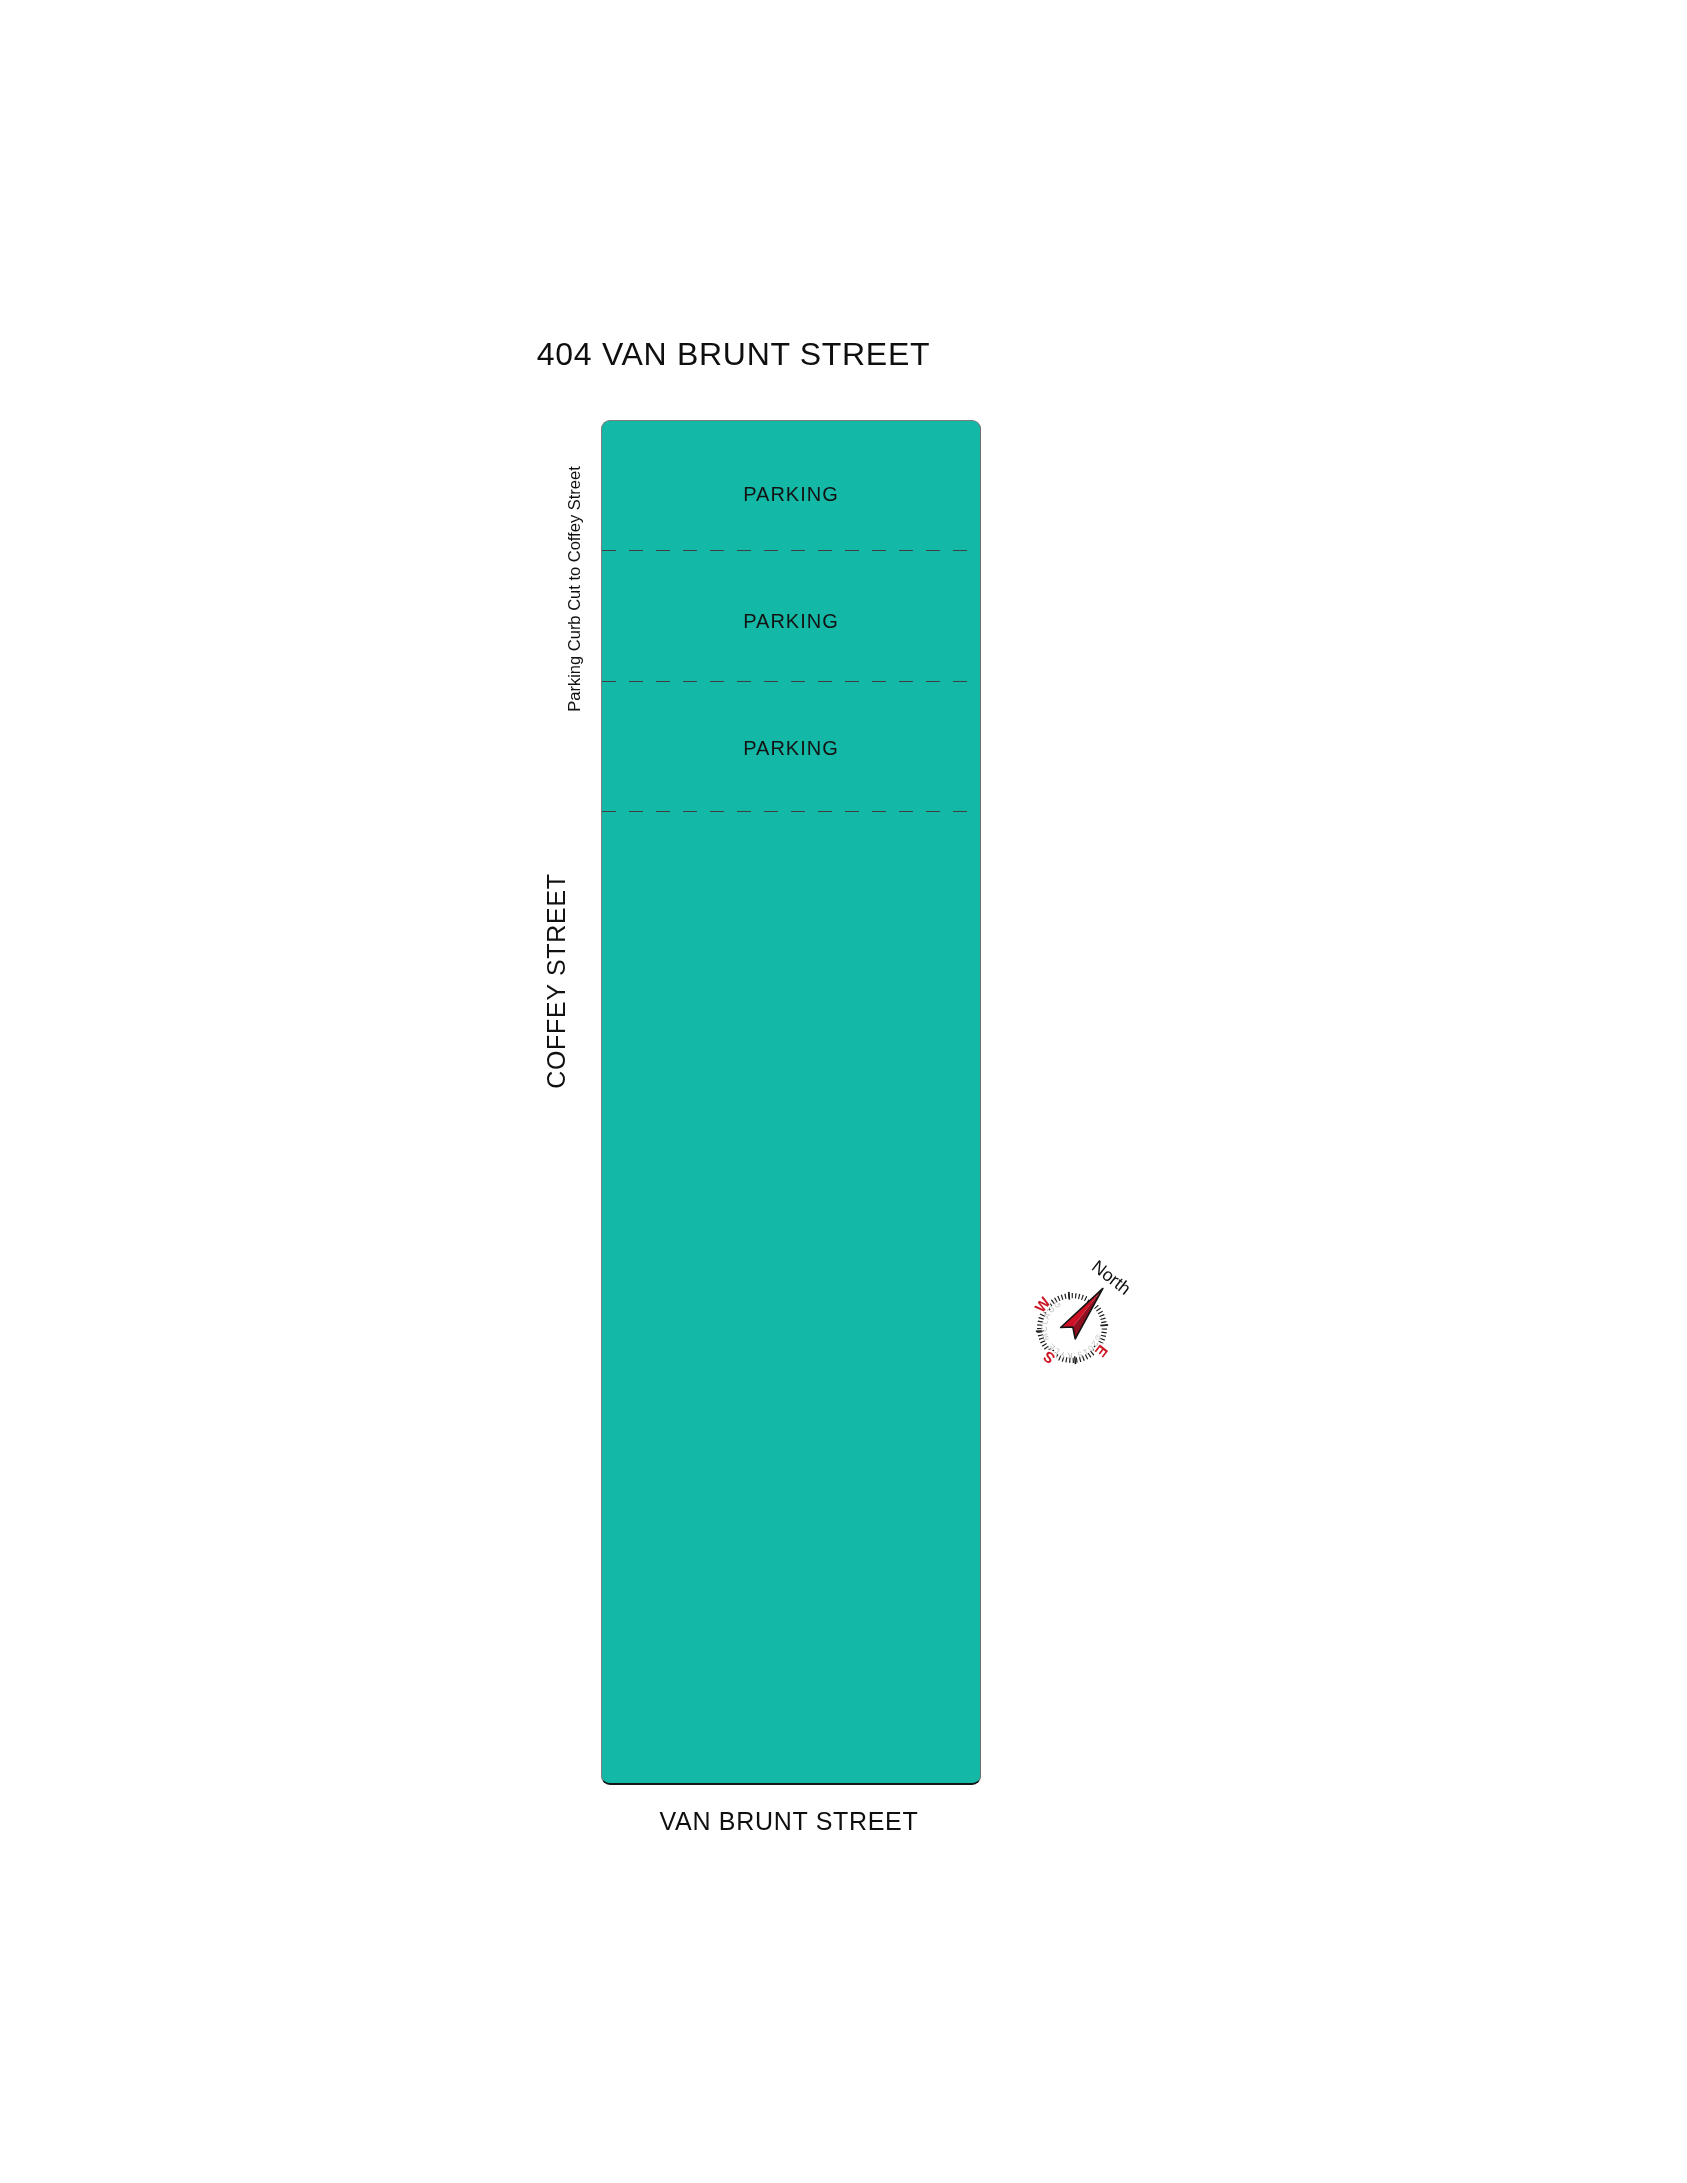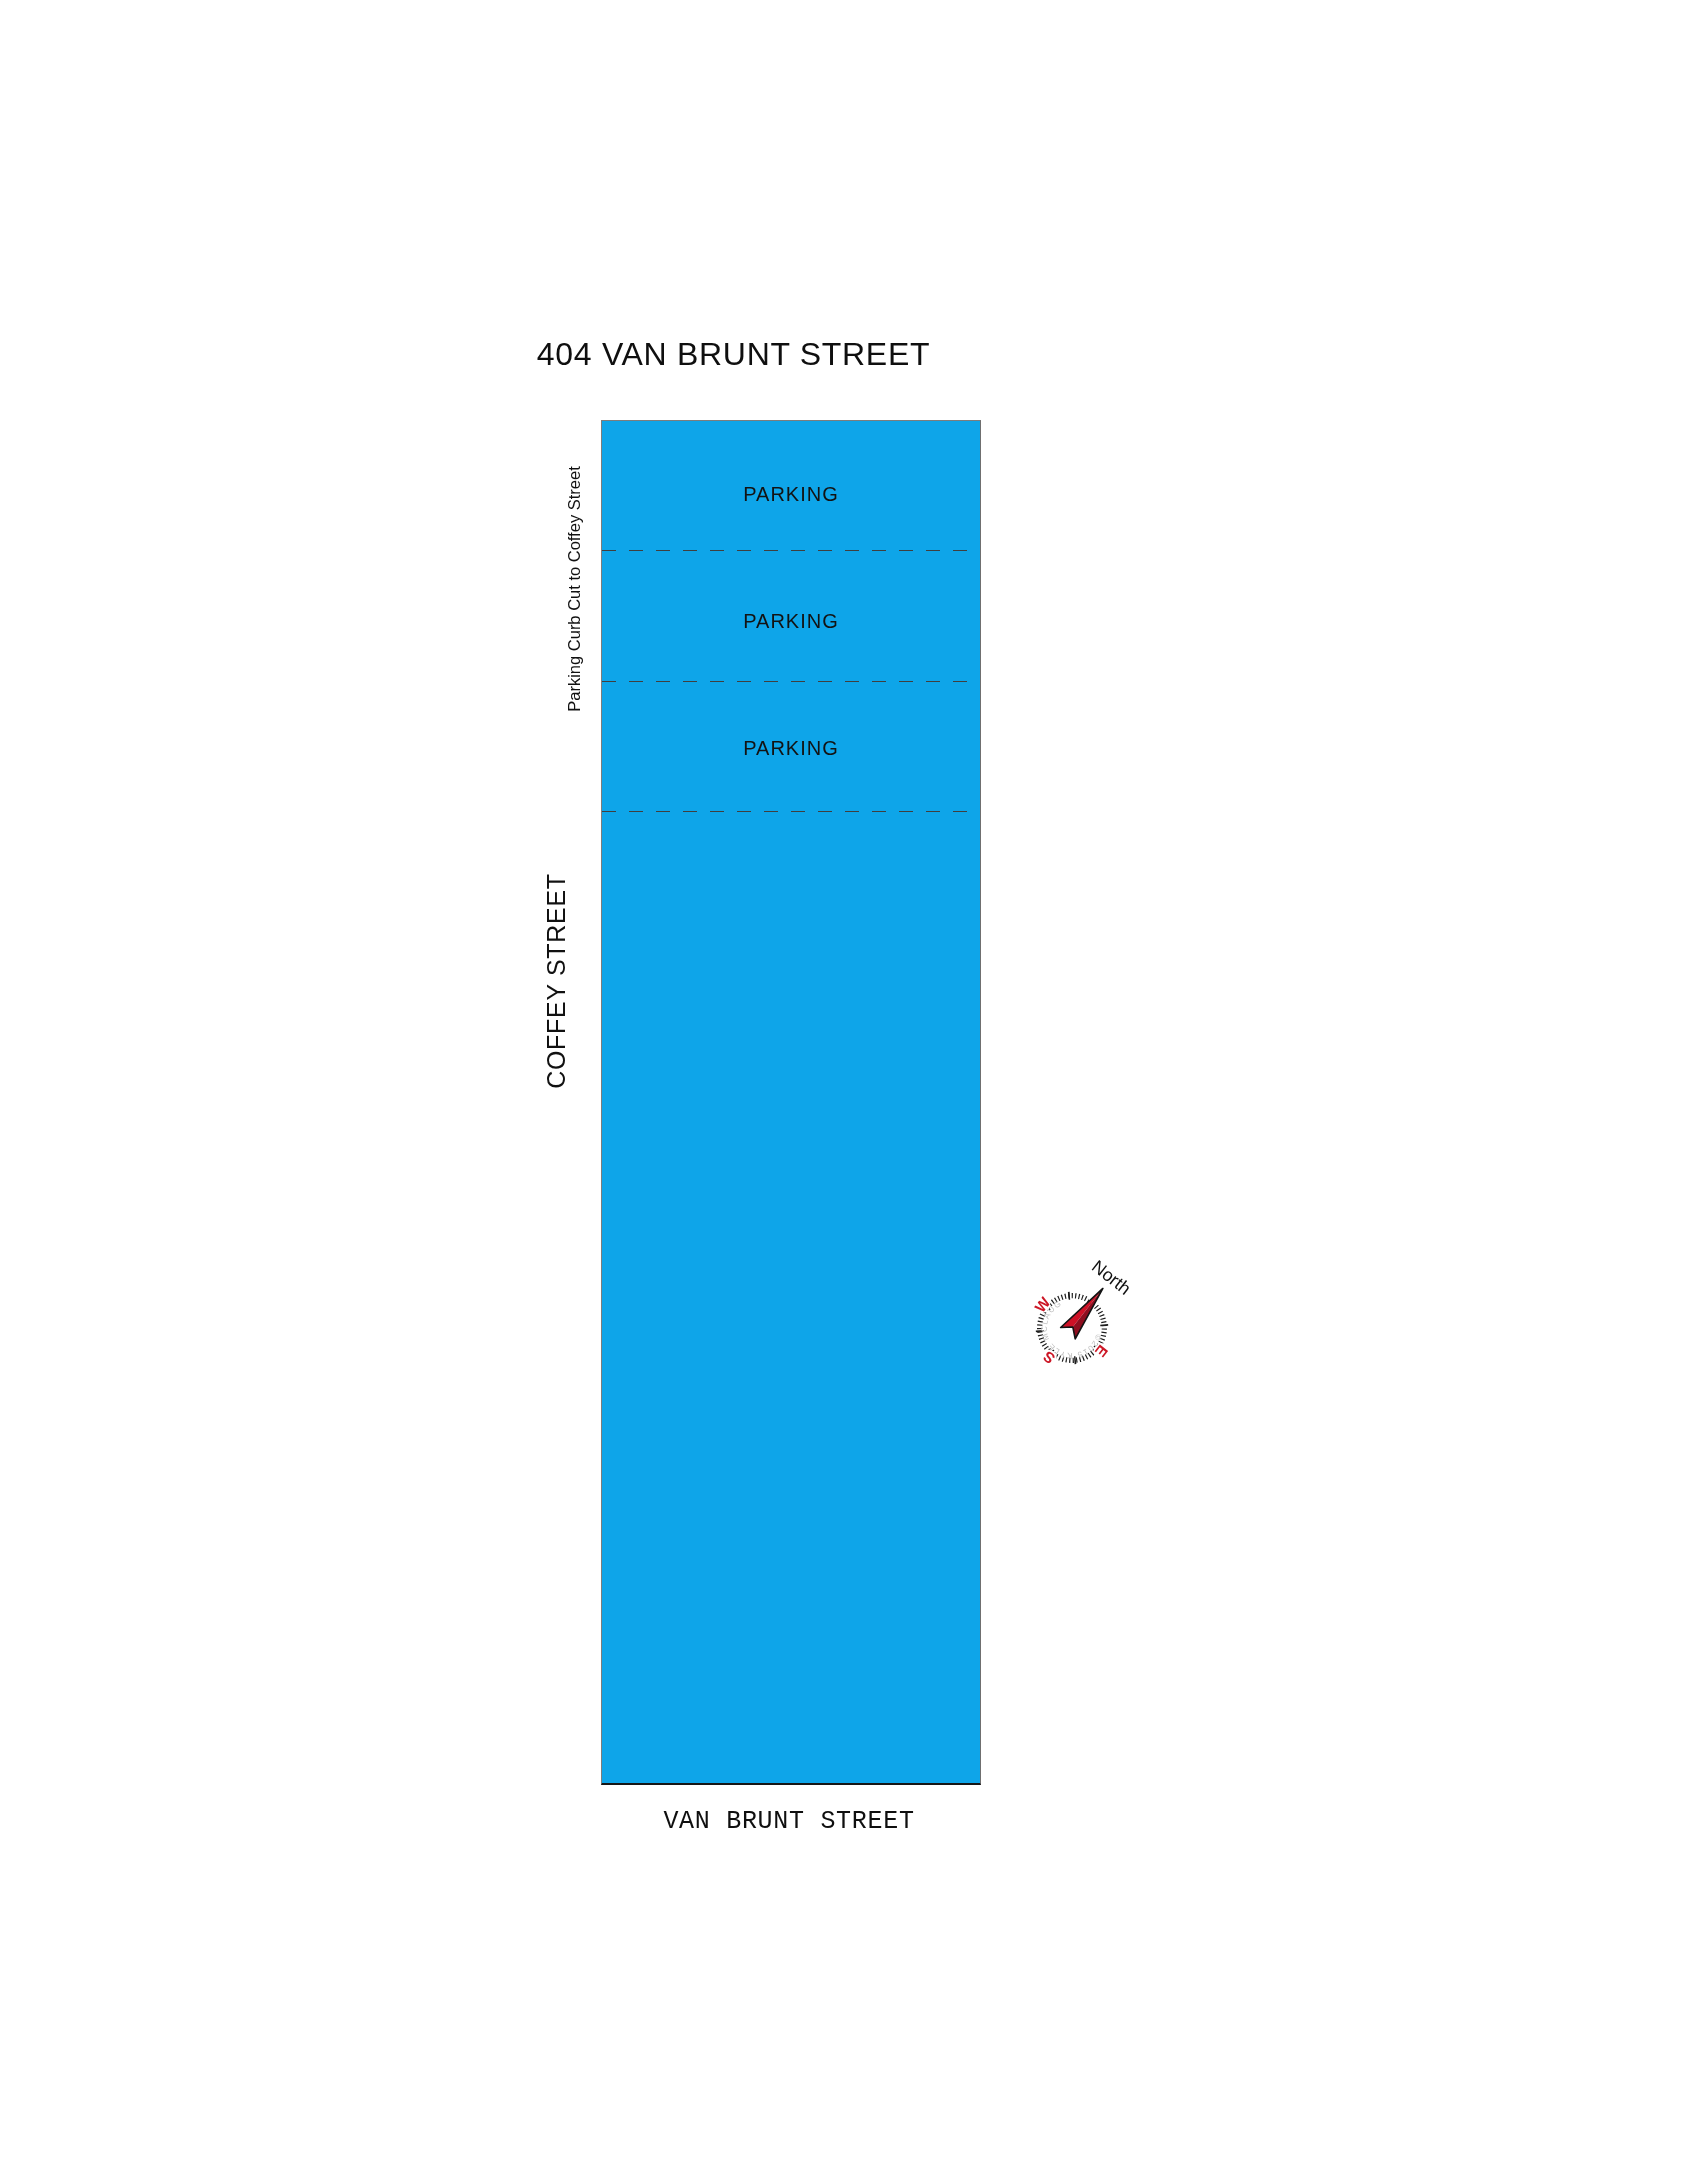--- a/index.html
+++ b/index.html
@@ -28,21 +28,22 @@
     position: absolute;
     left: 601px;
     top: 420px;
     width: 378px;
     height: 1362px;
     border-top: 1.3px solid #7d7d7d;
     border-left: 1.3px solid #7d7d7d;
     border-right: 1.3px solid #6f6f6f;
     border-bottom: 2px solid #161616;
     box-sizing: content-box;
-    background: #0ea5e9;
+    background: #14b8a6;
+    border-radius: 9px;
   }
 
   .dashed-sep {
     position: absolute;
     left: 0; right: 0;
     height: 1.3px;
     background: repeating-linear-gradient(90deg,
       #3f3f3f 0px, #3f3f3f 14px,
       transparent 14px, transparent 27px);
   }
@@ -95,21 +96,20 @@
 
   .van-brunt-label {
     position: absolute;
     left: 789px;
     top: 1821px;
     transform: translate(-50%, -50%);
     font-size: 25px;
     letter-spacing: 0.7px;
     white-space: nowrap;
     color: #0f0f0f;
-    font-family: Liberation Mono, monospace;
   }
 
   .compass {
     position: absolute;
     left: 973px;
     top: 1229px;
     width: 198px;
     height: 198px;
   }
   .compass text { font-family: "Liberation Sans", "DejaVu Sans", sans-serif; }

